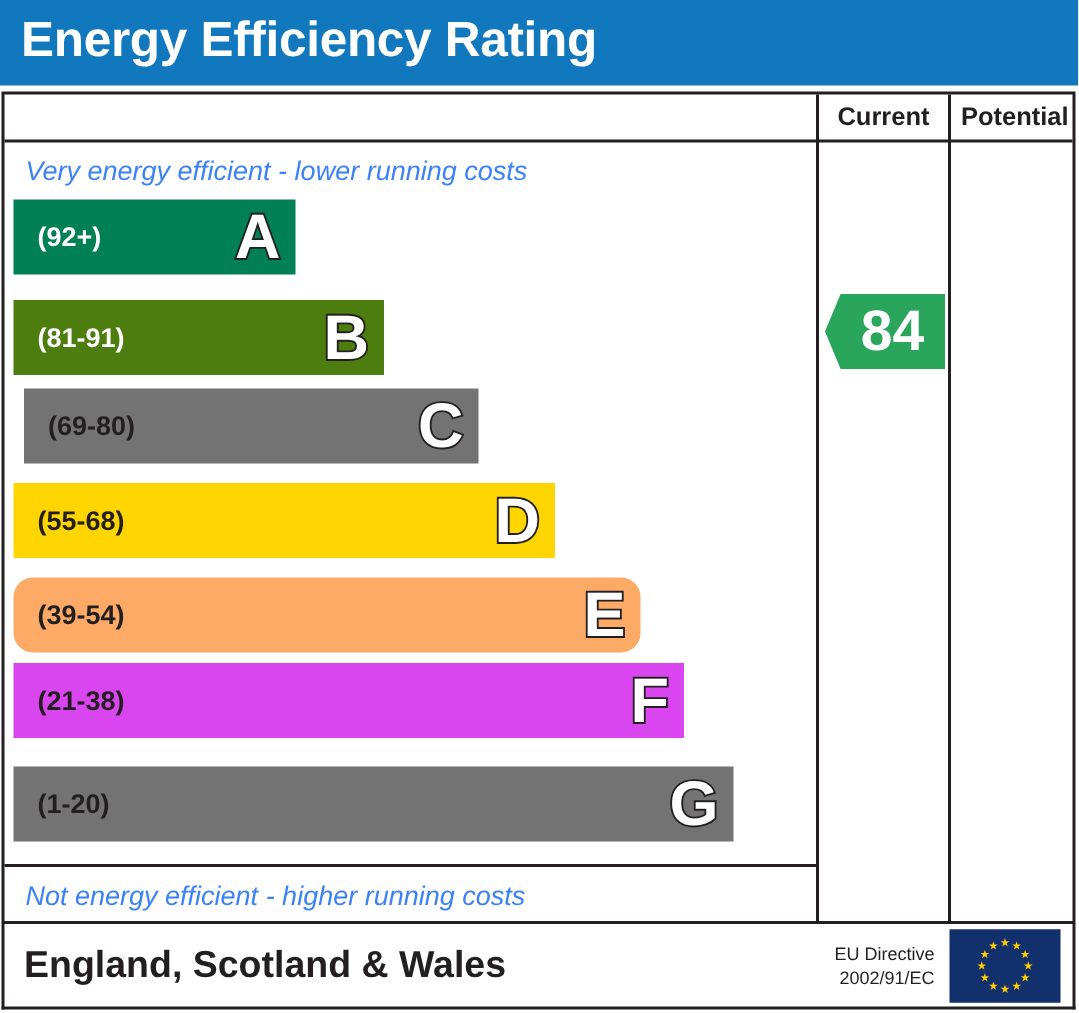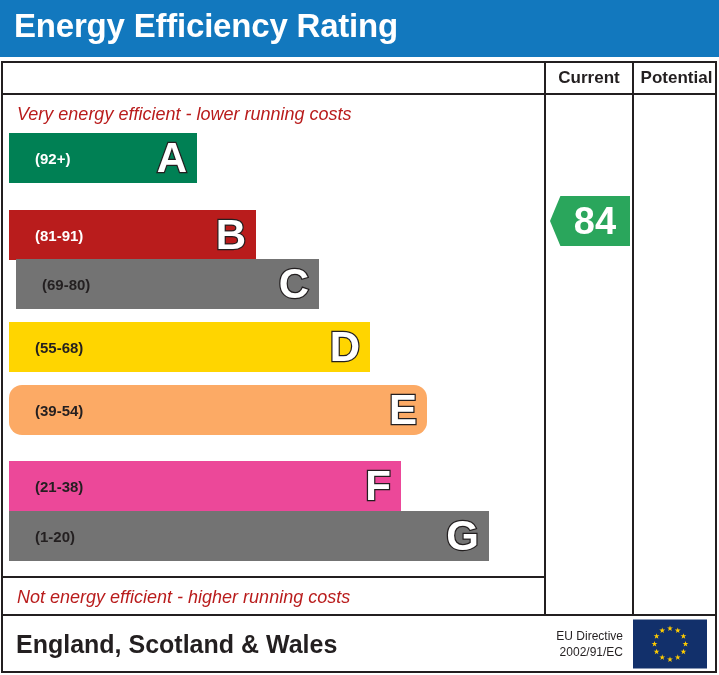--- a/index.html
+++ b/index.html
@@ -97,21 +97,21 @@
     width: 541px;
     height: 38px;
     display: flex;
     align-items: center;
     box-sizing: border-box;
   }
   .caption span {
     padding-left: 14px;
     font-size: 18px;
     font-style: italic;
-    color: #b91c1c;
+    color: #3b82f6;
     white-space: nowrap;
   }
   .caption.top { top: 32px; }
   .caption.bottom { top: 513px; border-top: 2px solid #231f20; height: 40px; }
 
   
   .bands {
     position: absolute;
     left: 0;
     top: 70px;
@@ -120,22 +120,22 @@
   }
   .band {
     position: absolute;
     left: 6px;
     height: 50px;
     display: flex;
     align-items: center;
     box-sizing: border-box;
   }
   .band-range {
-    padding-left: 26px;
-    font-size: 15px;
+    padding-left: 16px;
+    font-size: 18px;
     font-weight: bold;
     white-space: nowrap;
   }
   .band-letter {
     position: absolute;
     right: 10px;
     top: 50%;
     transform: translateY(-50%);
     font-size: 42px;
     font-weight: bold;
@@ -229,37 +229,37 @@
 
     <div class="caption top">
       <span>Very energy efficient - lower running costs</span>
     </div>
 
     <div class="bands">
         <div class="band" style="top: 0px; width: 188px; background: rgb(0, 128, 84);">
           <span class="band-range" style="color: rgb(255, 255, 255);">(92+)</span>
           <span class="band-letter">A</span>
         </div>
-        <div class="band" style="top: 77px; width: 247px; background: #b91c1c;">
+        <div class="band" style="top: 67px; width: 247px; background: #4d7c0f;">
           <span class="band-range" style="color: rgb(255, 255, 255);">(81-91)</span>
           <span class="band-letter">B</span>
         </div>
         <div class="band" style="top: 126px; width: 303px; background: #737373; margin-left: 7px;">
           <span class="band-range" style="color: rgb(35, 31, 32);">(69-80)</span>
           <span class="band-letter">C</span>
         </div>
         <div class="band" style="top: 189px; width: 361px; background: rgb(255, 213, 0);">
           <span class="band-range" style="color: rgb(35, 31, 32);">(55-68)</span>
           <span class="band-letter">D</span>
         </div>
         <div class="band" style="top: 252px; width: 418px; background: rgb(252, 170, 101); border-radius: 13px;">
           <span class="band-range" style="color: rgb(35, 31, 32);">(39-54)</span>
           <span class="band-letter">E</span>
         </div>
-        <div class="band" style="top: 328px; width: 392px; background: #ec4899;">
+        <div class="band" style="top: 309px; width: 447px; background: #d946ef;">
           <span class="band-range" style="color: rgb(35, 31, 32);">(21-38)</span>
           <span class="band-letter">F</span>
         </div>
         <div class="band" style="top: 378px; width: 480px; background: #737373; text-align: center;">
           <span class="band-range" style="color: rgb(35, 31, 32);">(1-20)</span>
           <span class="band-letter">G</span>
         </div>
       </div>
 
     <div class="caption bottom">

